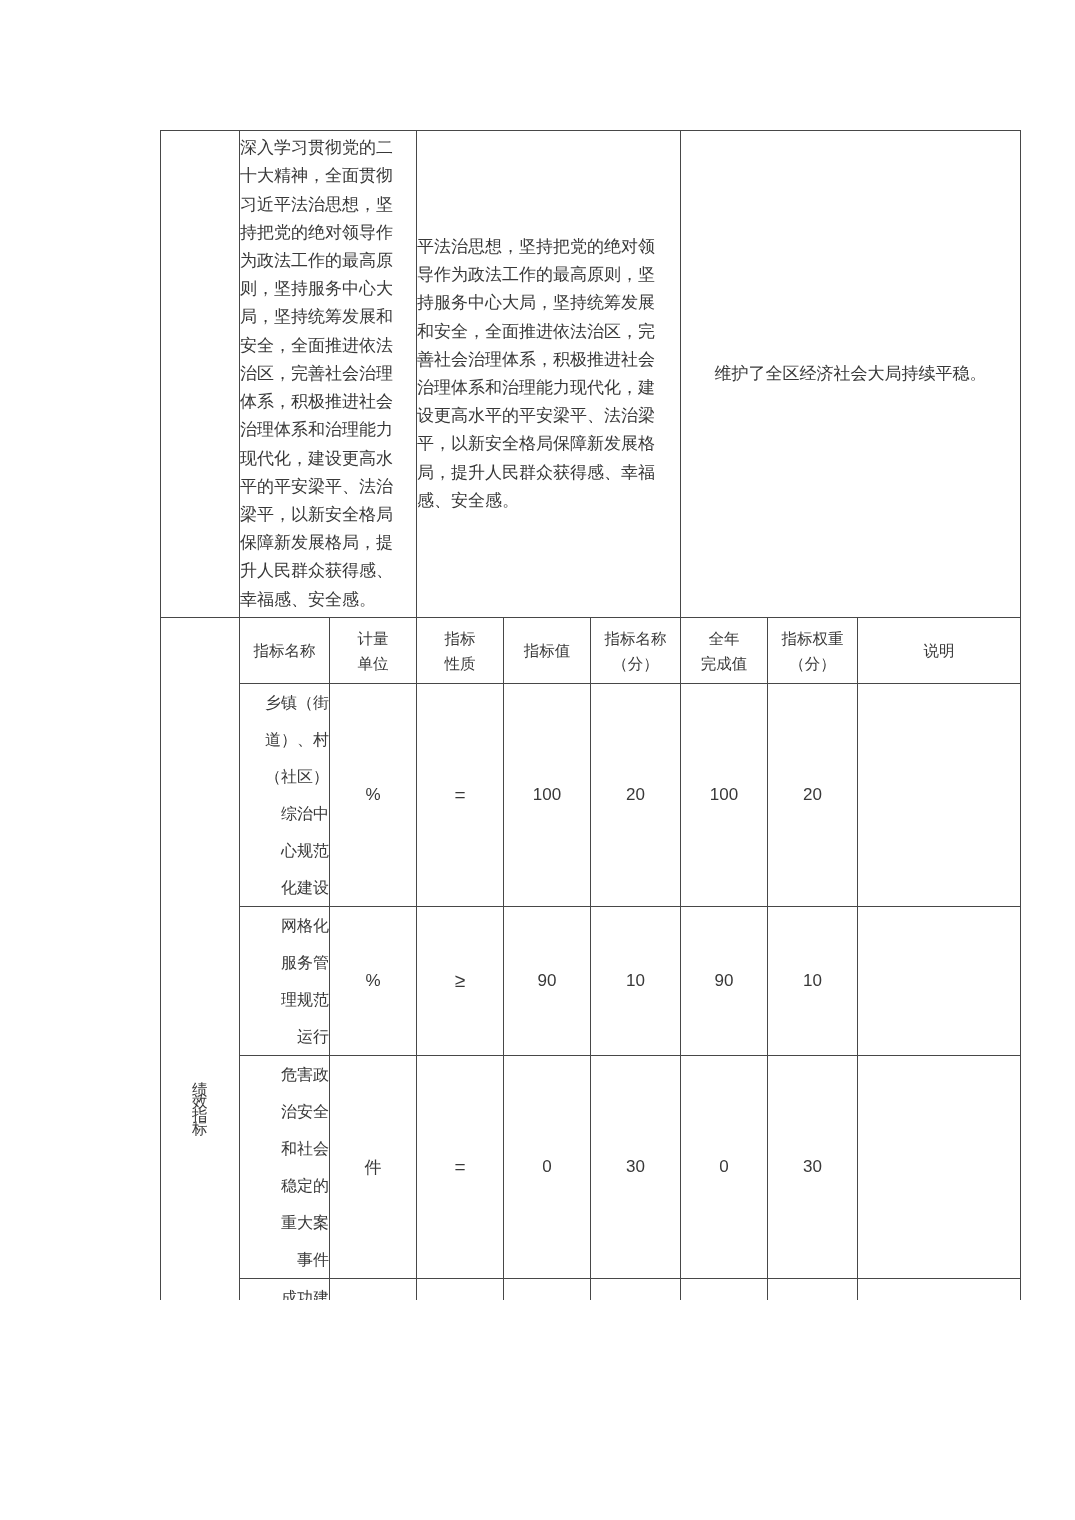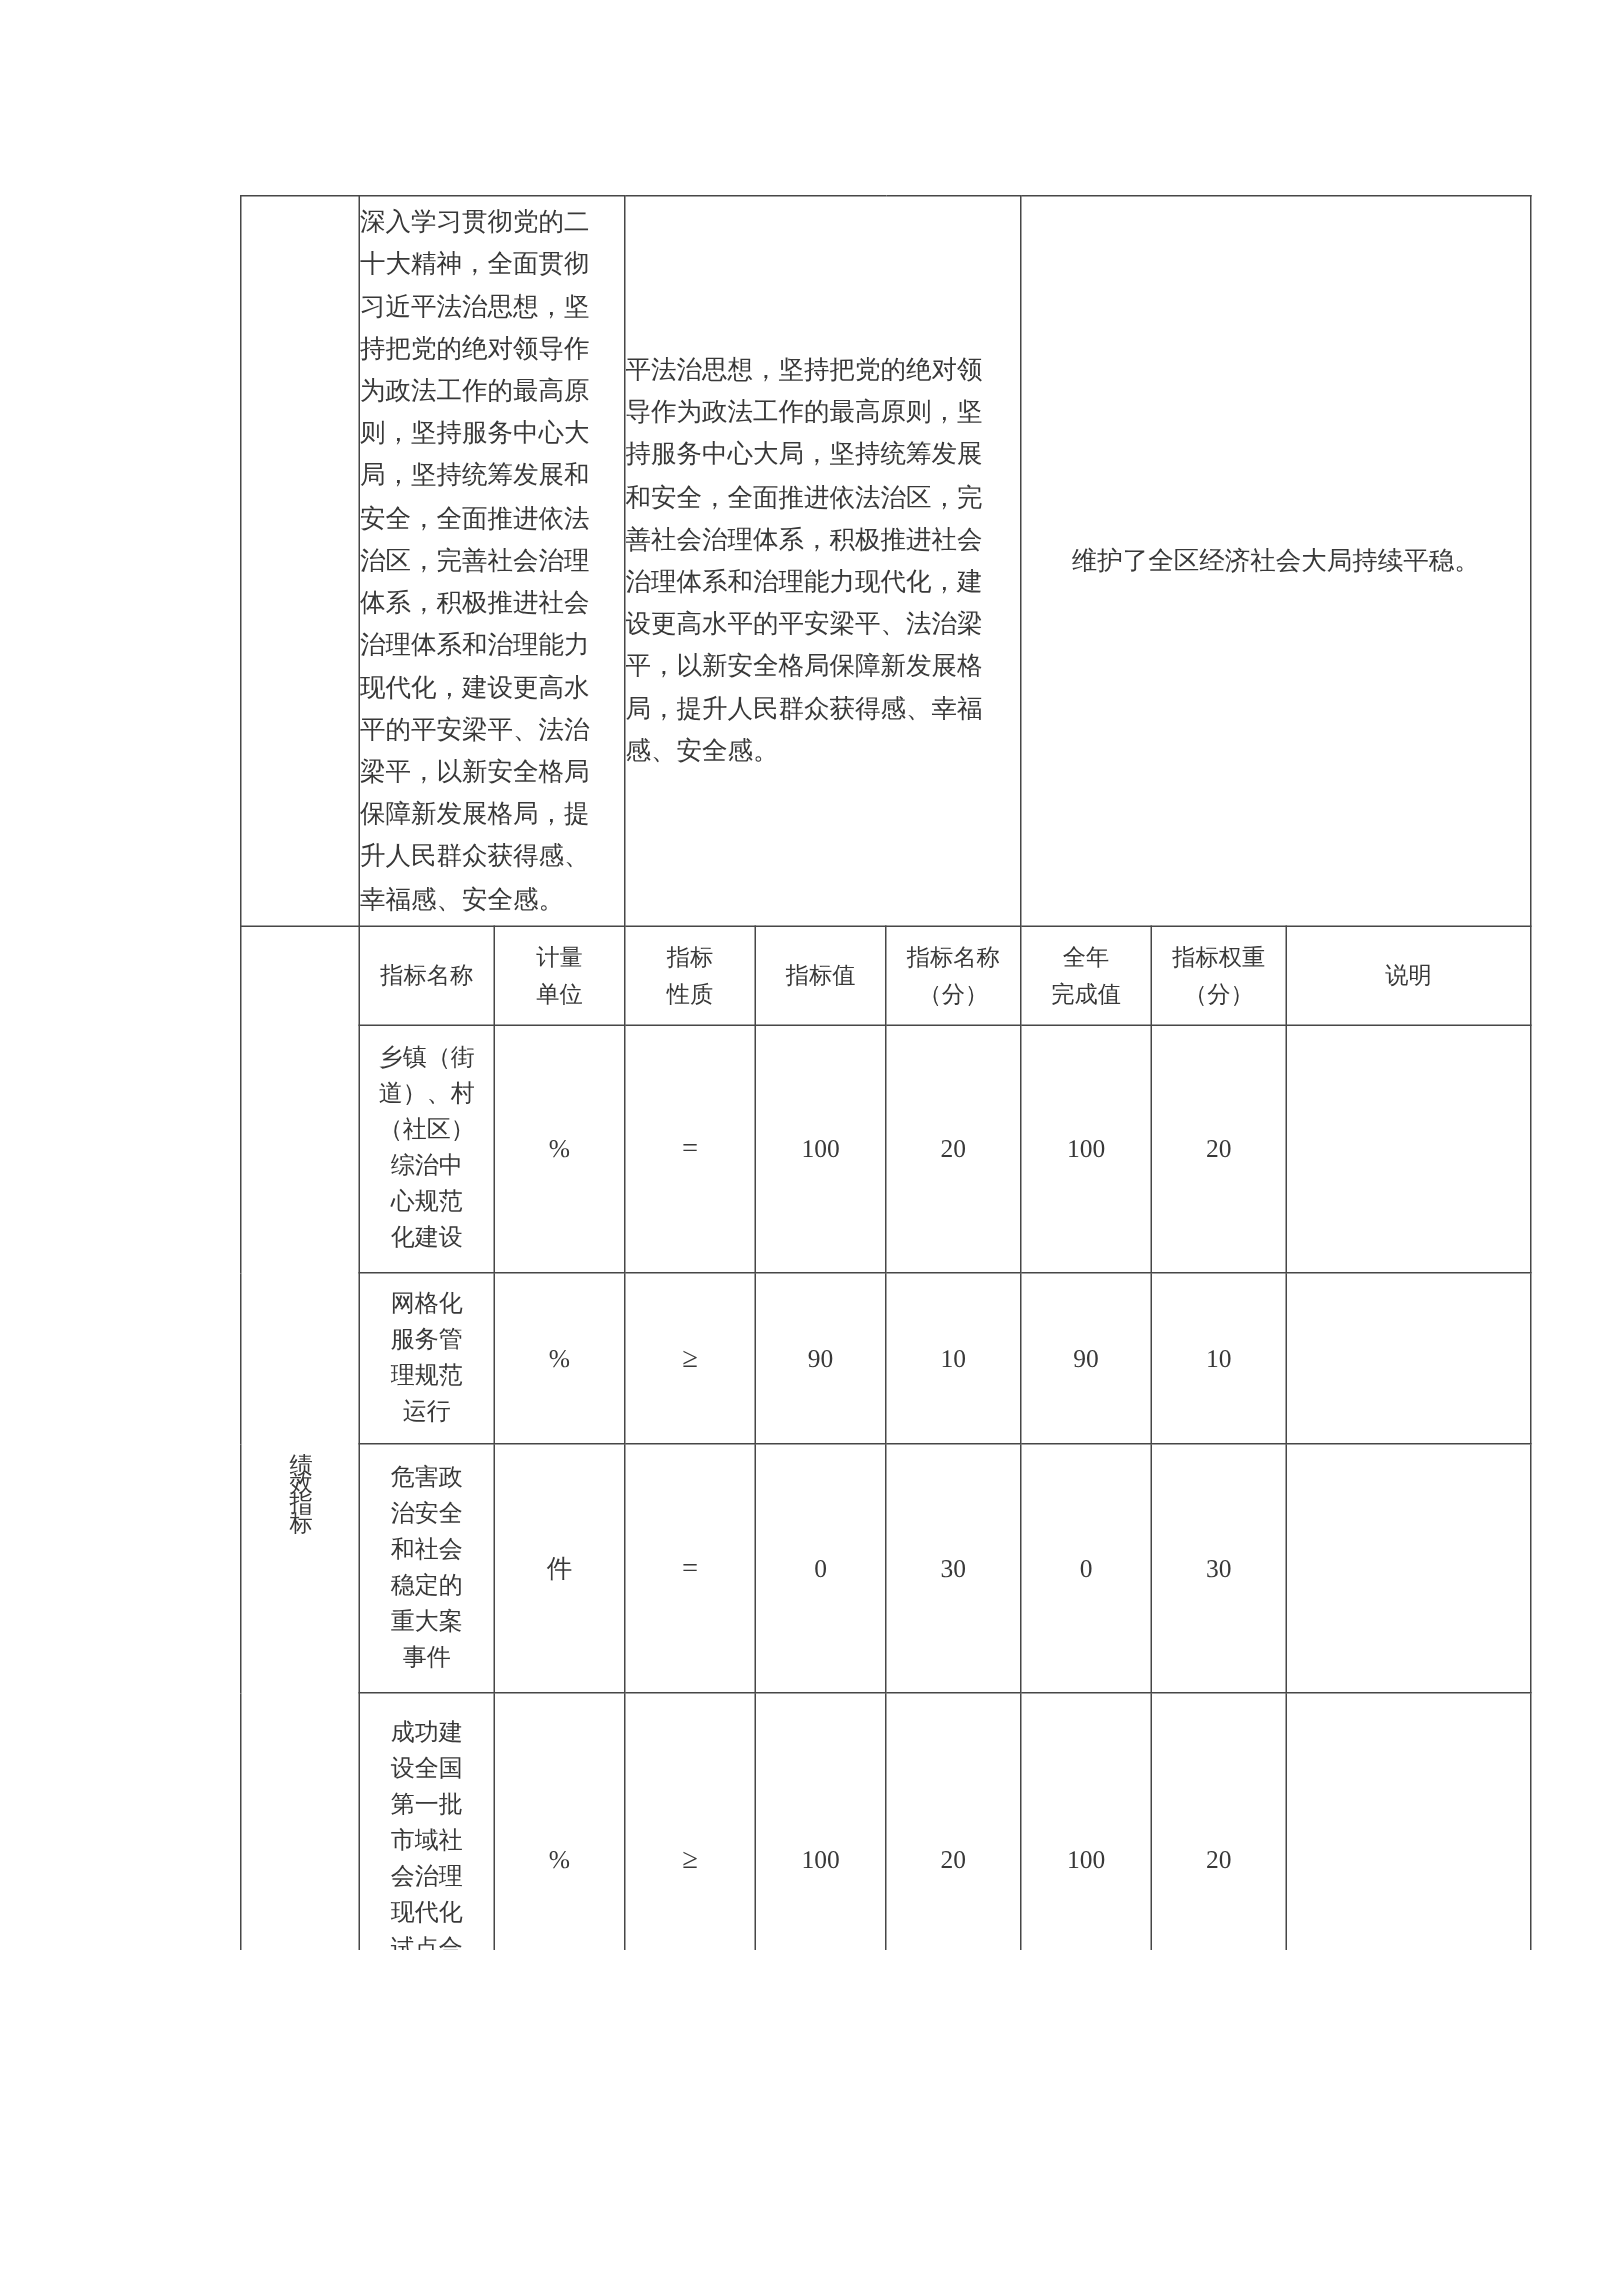--- a/index.html
+++ b/index.html
@@ -5,21 +5,21 @@
   html, body {
     margin: 0;
     padding: 0;
     background: #ffffff;
   }
   .page {
     position: relative;
     width: 1075px;
     height: 1300px;
     background: #ffffff;
-    font-family: Liberation Serif, serif;
+    font-family: Liberation Sans, sans-serif;
     color: #383838;
     overflow: hidden;
   }
   table.doc-table {
     position: absolute;
     left: 160px;
     top: 130px;
     width: 860px;
     border-collapse: collapse;
     table-layout: fixed;
@@ -52,23 +52,23 @@
   
   td.c-head {
     font-size: 15.5px;
     line-height: 25px;
     text-align: center;
     white-space: pre-line;
   }
   
   td.c-name {
     font-size: 16px;
-    line-height: 24px;
+    line-height: 37px;
     padding: 2px 11px;
-    text-align: center;
+    text-align: right;
     white-space: pre-line;
   }
   
   td.c-num {
     font-size: 17px;
     text-align: center;
   }
   td.c-sym {
     font-size: 19px;
     text-align: center;

